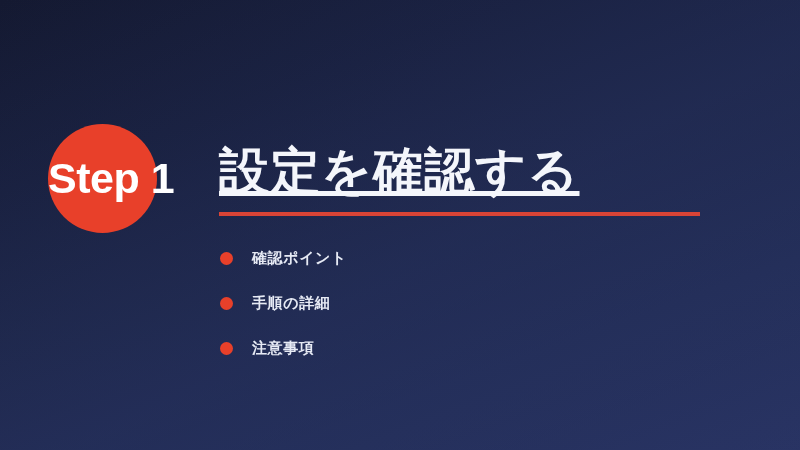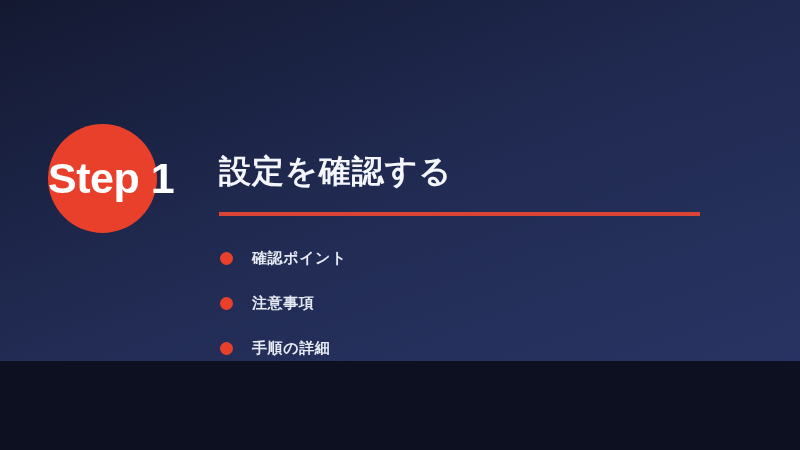--- a/index.html
+++ b/index.html
@@ -3,21 +3,21 @@
 <meta charset="utf-8">
 <style>
   html, body {
     margin: 0;
     padding: 0;
     background: #0c1020;
   }
   #slide {
     position: relative;
     width: 800px;
-    height: 361px;
+    height: 450px;
     overflow: hidden;
     font-family: "Liberation Sans", "DejaVu Sans", sans-serif;
     background-color: #1b2344;
     background-image:
       linear-gradient(160deg, #141931 0%, #181f3c 26%, #1e2749 50%, #242f59 74%, #2a3566 100%);
   }
   
   #slide::after {
     content: "";
     position: absolute;
@@ -57,26 +57,27 @@
     color: #ffffff;
     letter-spacing: -0.5px;
     white-space: nowrap;
   }
 
   
   .headline {
     position: absolute;
     left: 219px;
     top: 145px;
-    font-size: 32px;
+    font-size: 50px;
     font-weight: bold;
     color: #f4f6fb;
     letter-spacing: 1px;
     line-height: 52px;
     white-space: nowrap;
+    text-decoration: underline;
   }
   .divider {
     position: absolute;
     left: 219px;
     top: 212px;
     width: 481px;
     height: 4px;
     background: #d94436;
   }
 
@@ -137,23 +138,23 @@
 
     <div class="divider"></div>
 
     <ul class="bullets">
       <li class="bullet-item">
         <span class="bullet-dot"></span>
         <span class="bullet-text">確認ポイント</span>
       </li>
       <li class="bullet-item">
         <span class="bullet-dot"></span>
-        <span class="bullet-text">注意事項</span>
+        <span class="bullet-text">手順の詳細</span>
       </li>
       <li class="bullet-item">
         <span class="bullet-dot"></span>
-        <span class="bullet-text">手順の詳細</span>
+        <span class="bullet-text">注意事項</span>
       </li>
     </ul>
 
 
   </div>
 </div>
 
 </body></html>

